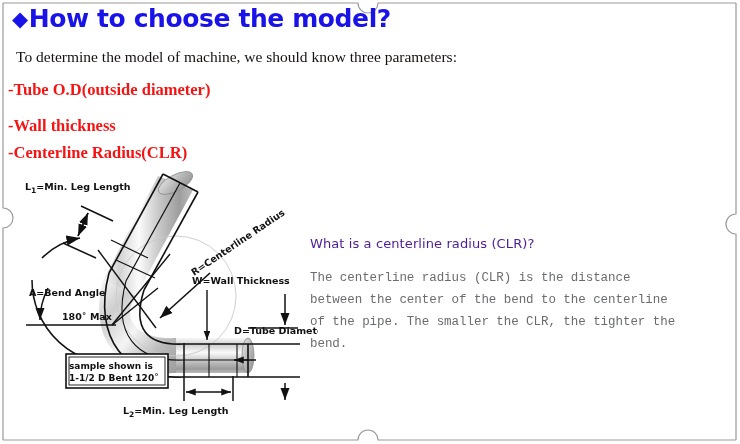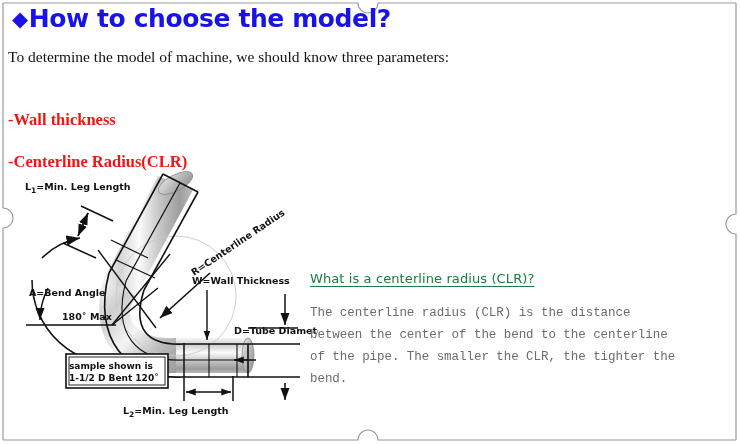--- a/index.html
+++ b/index.html
@@ -46,41 +46,41 @@
   }
   #heading .diamond {
     font-size: 21px;
     vertical-align: 1px;
     margin-right: 1px;
   }
 
   
   #intro {
     position: absolute;
-    left: 8px;
+    left: 16px;
     top: 48px;
     font-family: "Liberation Serif", serif;
     font-size: 15.5px;
     color: #16110f;
     white-space: nowrap;
   }
 
   
   .red-line {
     position: absolute;
     left: 8px;
     color: #f41414;
     font-family: "Liberation Serif", serif;
     font-weight: bold;
     font-size: 16.5px;
     white-space: nowrap;
   }
   #red-1 { top: 80px; }
-  #red-2 { top: 110px; }
-  #red-3 { top: 152px; }
+  #red-2 { top: 116px; }
+  #red-3 { top: 143px; }
 
   
   #diagram {
     position: absolute;
     left: 8px;
     top: 168px;
     width: 310px;
     height: 250px;
   }
   #diagram svg { display: block; }
@@ -88,26 +88,24 @@
   
   #clr-block {
     position: absolute;
     left: 310px;
     top: 236px;
     width: 392px;
   }
   #clr-title {
     font-family: "DejaVu Sans", sans-serif;
     font-size: 13px;
-    color: #15803d;
-    text-decoration: underline;
+    color: #4c1d95;
     text-underline-offset: 3px;
     letter-spacing: 0.1px;
     white-space: nowrap;
-    margin-top: 35px;
   }
   #clr-body {
     margin-top: 16px;
     font-family: Liberation Mono, monospace;
     font-size: 12.5px;
     line-height: 22px;
     color: #6a6c70;
     letter-spacing: -0.05px;
     width: 378px;
   }
@@ -134,20 +132,21 @@
       <path d="M 3 440 L 3 228 A 10 10 0 0 0 3 208 L 3 3"></path>
     </g>
   </svg>
 
   <div id="heading">
     <span class="diamond">◆</span><span>How to choose the model?</span>
   </div>
 
   <div id="intro">To determine the model of machine, we should know three parameters:</div>
 
+  <div class="red-line" id="red-1">-Tube O.D(outside diameter)</div>
   <div class="red-line" id="red-2">-Wall thickness</div>
   <div class="red-line" id="red-3">-Centerline Radius(CLR)</div>
 
   <div id="diagram">
     <svg width="310" height="250" viewBox="0 0 310 250">
       <defs>
 
         <linearGradient id="gradUp" x1="0" y1="0" x2="1" y2="0">
           <stop offset="0%" stop-color="#f7f7f7"></stop>
           <stop offset="18%" stop-color="#d3d3d3"></stop>

